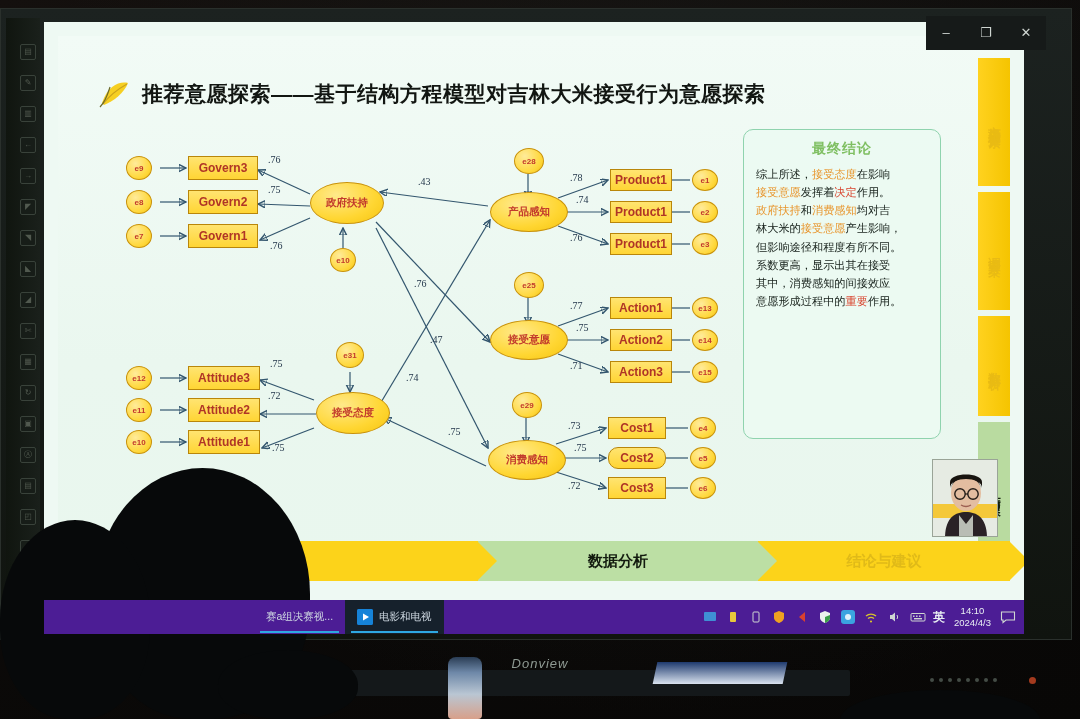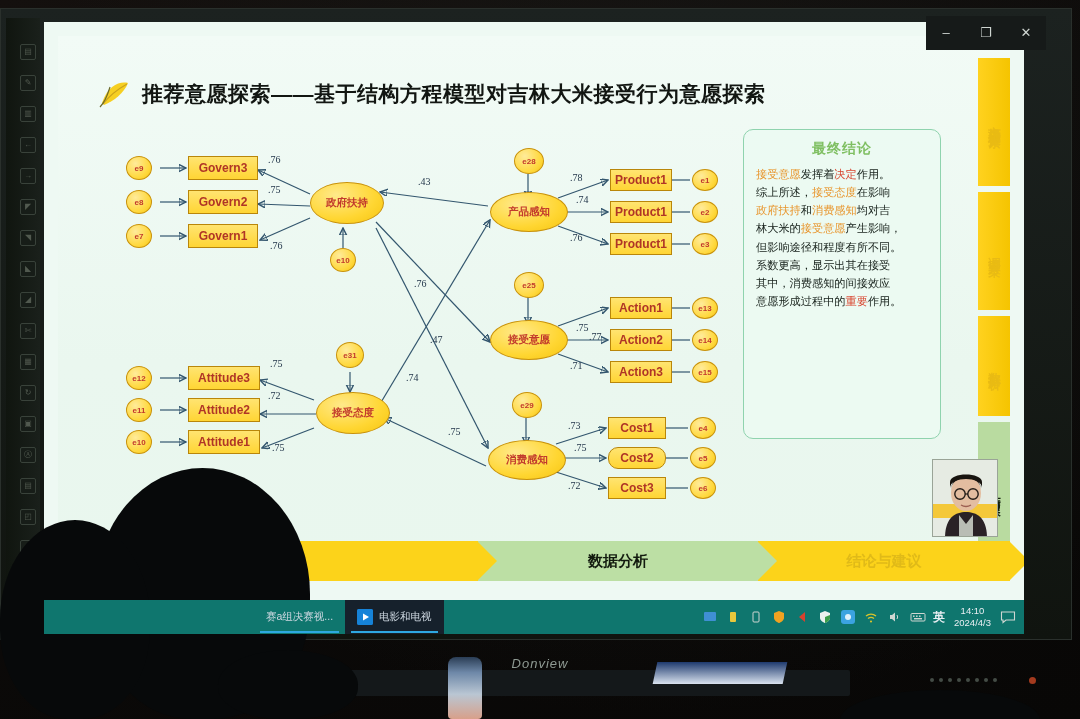--- a/index.html
+++ b/index.html
@@ -78,21 +78,21 @@
 
   
   #pip { position:absolute; right:12px; bottom:44px; width:66px; height:78px; overflow:hidden;
      background:linear-gradient(180deg,#dfe4dd,#cfd6cc); border:1px solid #9aa497;}
 
   
   #wincontrols { position:absolute; right:34px; top:8px; width:120px; height:34px;
      background:#161a19; display:flex; align-items:center; justify-content:space-around; z-index:40;}
   .wc { color:#cfd6d2; font-size:13px; width:34px; text-align:center; line-height:34px; }
   #taskbar { position:absolute; left:44px; bottom:14px; width:980px; height:34px;
-     background:#0f766e; display:flex; align-items:center; z-index:30; }
+     background:#4c1d95; display:flex; align-items:center; z-index:30; }
   .tbtask { height:34px; display:flex; align-items:center; gap:6px; padding:0 12px;
      color:#cfd9e2; font-size:10.5px; position:relative;}
   .tbtask.active { background:#16212c; }
   .tbtask:after { content:""; position:absolute; left:6px; right:6px; bottom:1px; height:2px; background:#2ea8e0;}
   .tb-icon { width:16px; height:16px; border-radius:2px; background:#1976d2; position:relative;}
   #tray { margin-left:auto; display:flex; align-items:center; gap:9px; padding-right:10px; }
   .tray-ic { width:14px; height:14px; position:relative; }
   #ime { color:#e8eef2; font-size:12px; font-weight:bold;}
   #clock { color:#e8eef2; font-size:9.5px; line-height:1.25; text-align:center; }
 
@@ -239,21 +239,21 @@
         <div class="coef" style="left:452px; top:96px;">.76</div>
 
         <div class="err" style="left:396px; top:136px; width:30px; height:26px;">e25</div>
         <div class="node-oval" style="left:372px; top:184px; width:78px; height:40px;">接受意愿</div>
         <div class="node-box" style="left:492px; top:161px; width:62px; height:22px;">Action1</div>
         <div class="node-box" style="left:492px; top:193px; width:62px; height:22px;">Action2</div>
         <div class="node-box" style="left:492px; top:225px; width:62px; height:22px;">Action3</div>
         <div class="err" style="left:574px; top:161px; width:26px; height:22px;">e13</div>
         <div class="err" style="left:574px; top:193px; width:26px; height:22px;">e14</div>
         <div class="err" style="left:574px; top:225px; width:26px; height:22px;">e15</div>
-        <div class="coef" style="left:471px; top:164px;margin-top:31px;">.77</div>
+        <div class="coef" style="left:452px; top:164px;">.77</div>
         <div class="coef" style="left:458px; top:186px;">.75</div>
         <div class="coef" style="left:452px; top:224px;">.71</div>
 
         <div class="err" style="left:394px; top:256px; width:30px; height:26px;">e29</div>
         <div class="node-oval" style="left:370px; top:304px; width:78px; height:40px;">消费感知</div>
         <div class="node-box" style="left:490px; top:281px; width:58px; height:22px;">Cost1</div>
         <div class="node-box" style="left:490px; top:311px; width:58px; height:22px;border-radius:10px;">Cost2</div>
         <div class="node-box" style="left:490px; top:341px; width:58px; height:22px;">Cost3</div>
         <div class="err" style="left:572px; top:281px; width:26px; height:22px;">e4</div>
         <div class="err" style="left:572px; top:311px; width:26px; height:22px;">e5</div>
@@ -277,22 +277,22 @@
         <div class="coef" style="left:300px; top:40px;">.43</div>
         <div class="coef" style="left:296px; top:142px;">.76</div>
         <div class="coef" style="left:312px; top:198px;">.47</div>
         <div class="coef" style="left:288px; top:236px;">.74</div>
         <div class="coef" style="left:330px; top:290px;">.75</div>
       </div>
 
       <div id="conclusion">
         <div id="conc-title">最终结论</div>
         <div id="conc-body">
+          <div>综上所述，<span class="hl-o">接受态度</span>在影响</div>
           <div><span class="hl-o">接受意愿</span>发挥着<span class="hl-r">决定</span>作用。</div>
-          <div>综上所述，<span class="hl-o">接受态度</span>在影响</div>
           <div><span class="hl-o">政府扶持</span>和<span class="hl-o">消费感知</span>均对吉</div>
           <div>林大米的<span class="hl-o">接受意愿</span>产生影响，</div>
           <div>但影响途径和程度有所不同。</div>
           <div>系数更高，显示出其在接受</div>
           <div>其中，消费感知的间接效应</div>
           <div>意愿形成过程中的<span class="hl-r">重要</span>作用。</div>
         </div>
       </div>
 
       <div id="rtabs">

